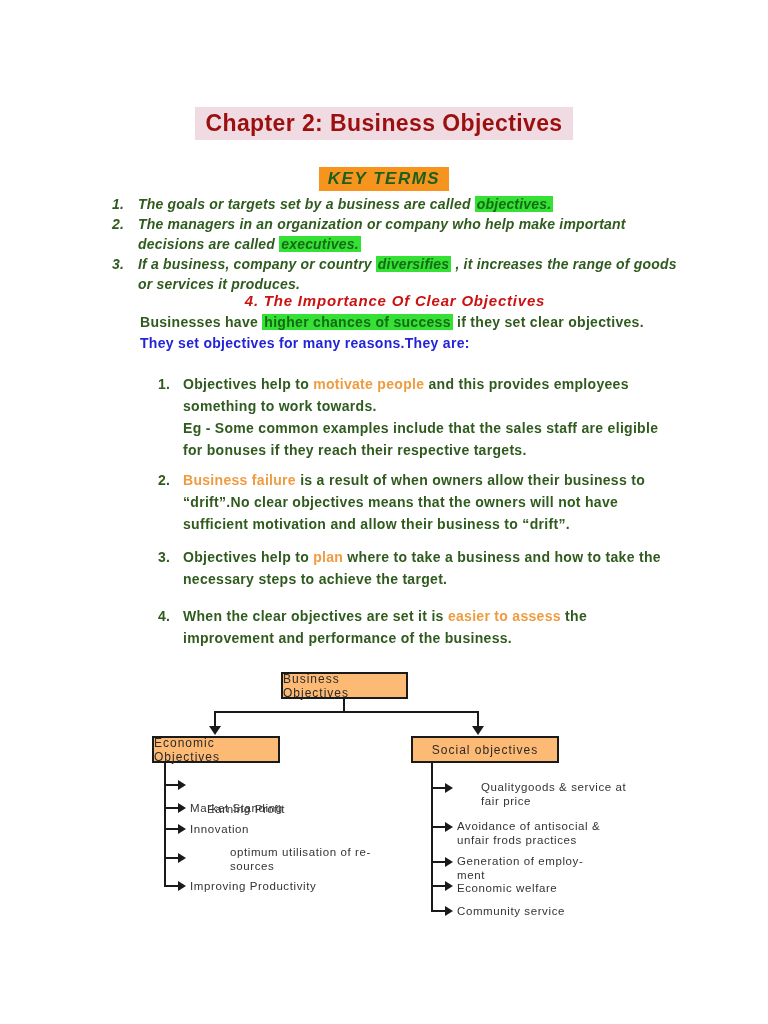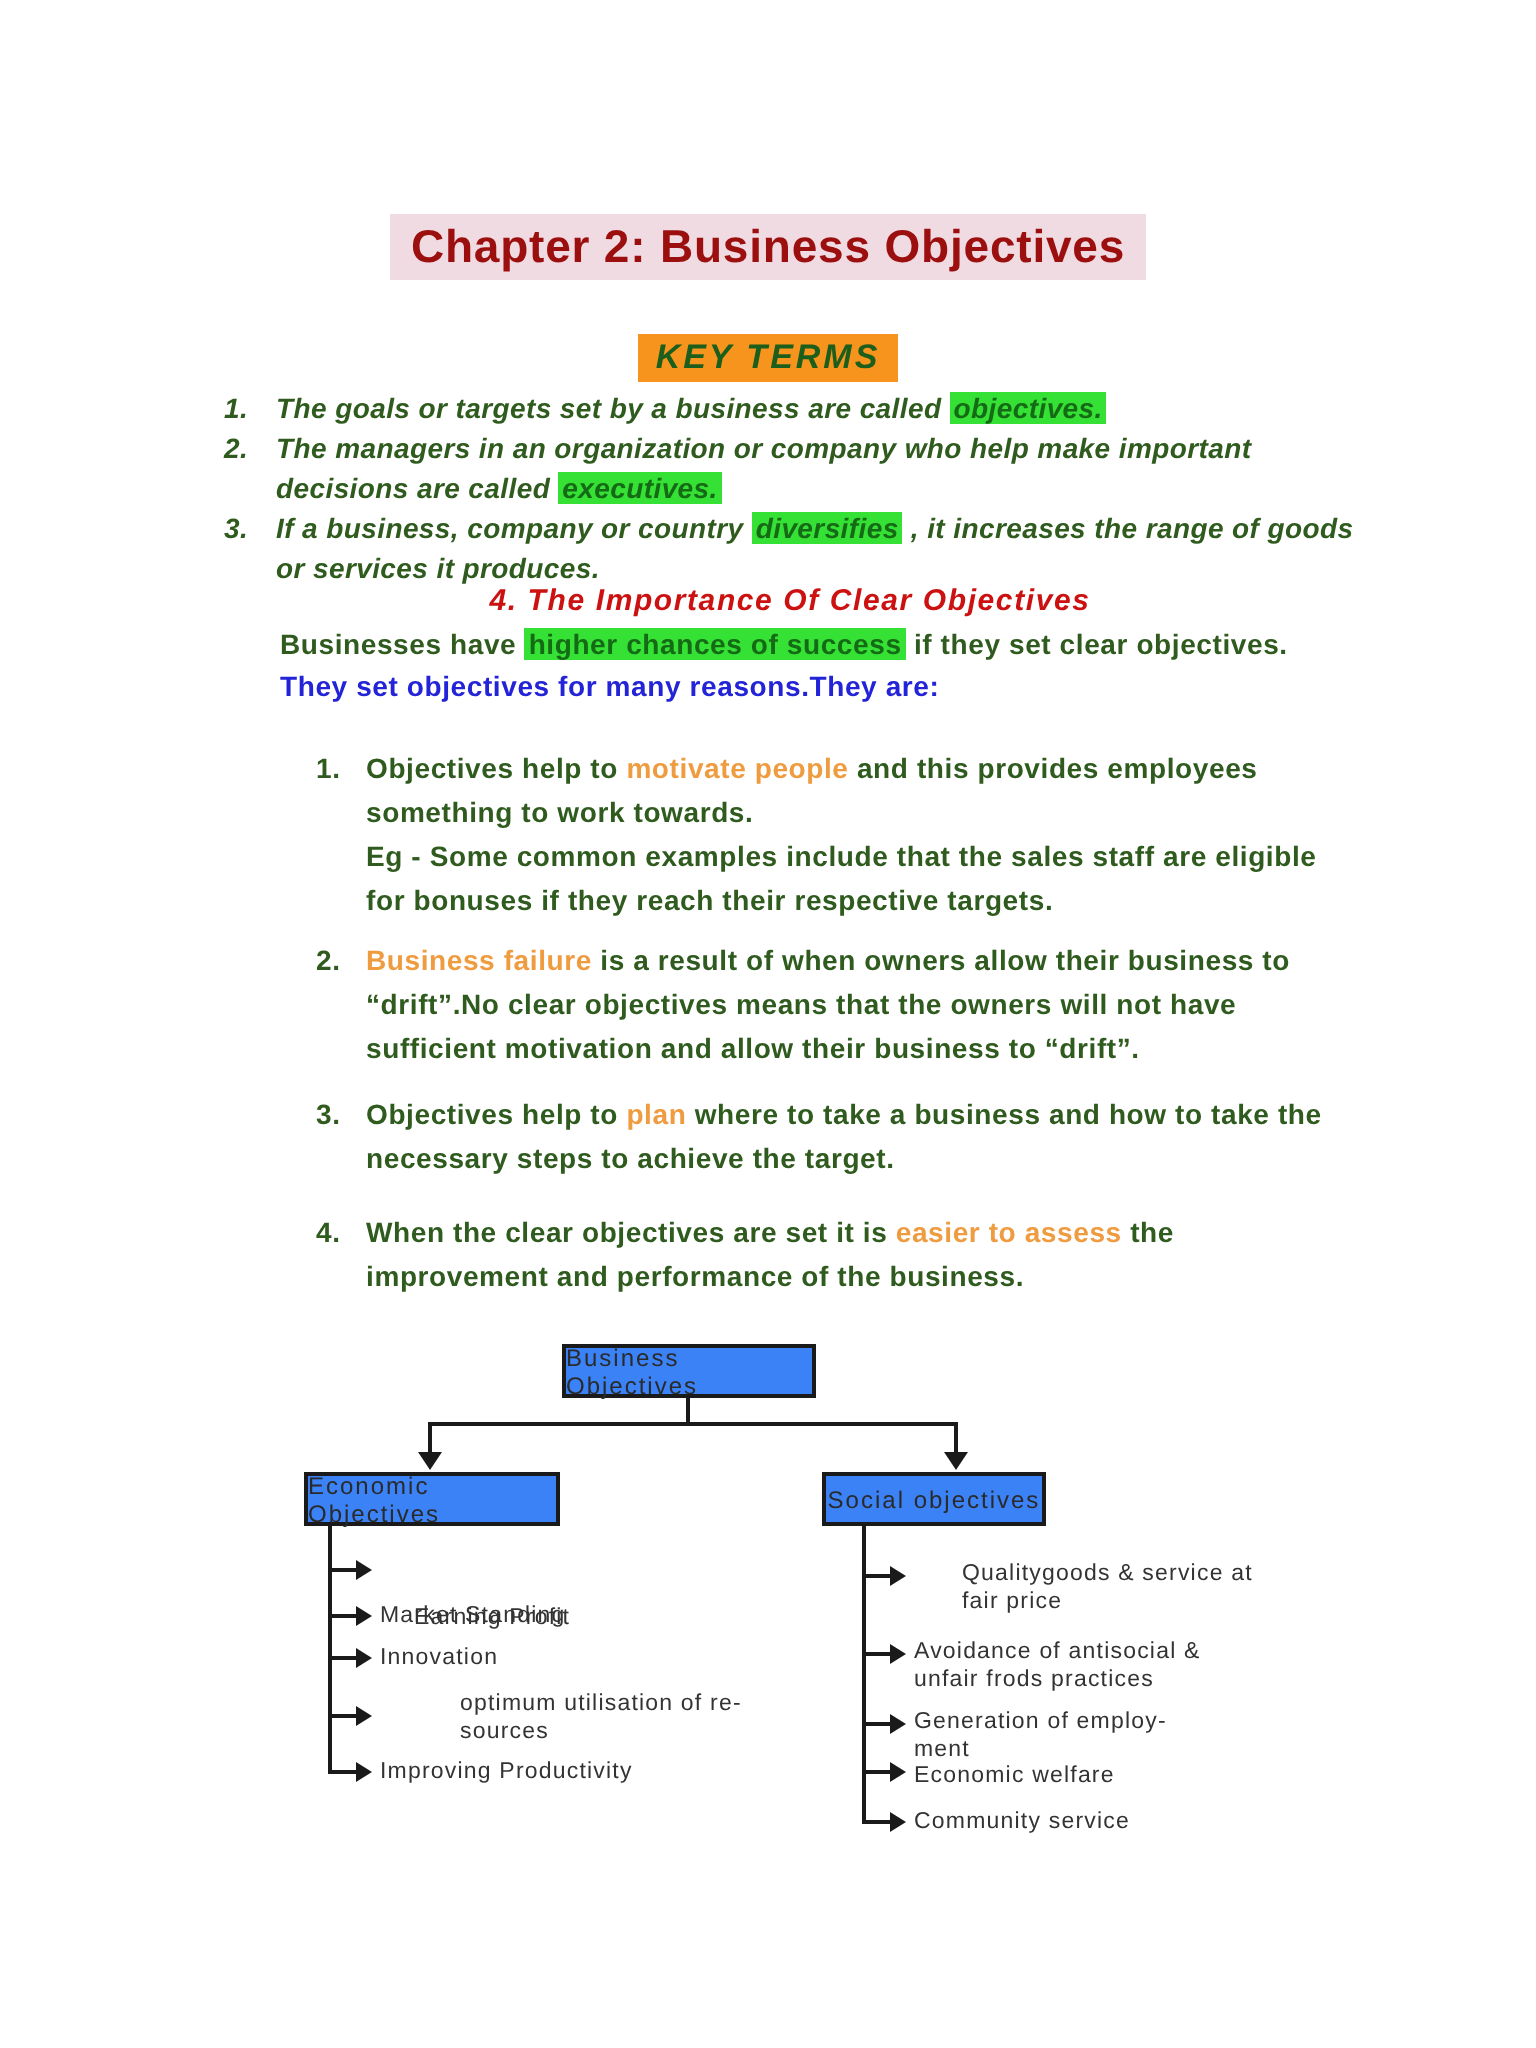--- a/index.html
+++ b/index.html
@@ -47,21 +47,21 @@
     line-height:22px; letter-spacing:.3px; width:505px; }
   .reason .num { width:25px; flex:0 0 25px; }
   .reason .body { flex:1; }
   .accent { color:#ef9b3f; }
   .r1 { top:373px; left:158px; }
   .r2 { top:469px; left:158px; }
   .r3 { top:546px; left:158px; }
   .r4 { top:605px; left:158px; }
 
   
-  .d-box { border:2px solid #1a1a1a; background:#3b82f6; color:#2a2a2a;
+  .d-box { border:2px solid #1a1a1a; background:#fdba74; color:#2a2a2a;
     font-size:12px; letter-spacing:1px; display:flex; align-items:center;
     justify-content:center; }
   .d-line-v { background:#1a1a1a; width:2px; }
   .d-line-h { background:#1a1a1a; height:2px; }
   .arrow-down { width:0; height:0; border-left:6px solid transparent;
     border-right:6px solid transparent; border-top:9px solid #1a1a1a; }
   .arrow-right { width:0; height:0; border-top:5px solid transparent;
     border-bottom:5px solid transparent; border-left:8px solid #1a1a1a; }
   .d-item { color:#333333; font-size:11.5px; line-height:14px;
     letter-spacing:.6px; }
@@ -133,21 +133,21 @@
     <div class="abs d-line-h" style="left:215px; top:711px; width:264px;"></div>
     <div class="abs d-line-v" style="left:214px; top:711px; height:16px;"></div>
     <div class="abs arrow-down" style="left:209px; top:726px;"></div>
     <div class="abs d-line-v" style="left:477px; top:711px; height:16px;"></div>
     <div class="abs arrow-down" style="left:472px; top:726px;"></div>
 
     <div class="abs d-box" style="left:152px; top:736px; width:128px; height:27px;">
       <span>Economic Objectives</span>
     </div>
 
-    <div class="abs d-box" style="left:411px; top:736px; width:112px; height:27px;">
+    <div class="abs d-box" style="left:411px; top:736px; width:148px; height:27px;">
       <span>Social objectives</span>
     </div>
 
     <div class="abs d-line-v" style="left:164px; top:763px; height:124px;"></div>
 
     <div class="abs d-line-h" style="left:164px; top:784px; width:14px;"></div>
     <div class="abs arrow-right" style="left:178px; top:780px;"></div>
     <div class="abs d-item" style="left:190px; top:802px; width:160px;margin-left:17px;">
       <span>Earning Profit</span>
     </div>

